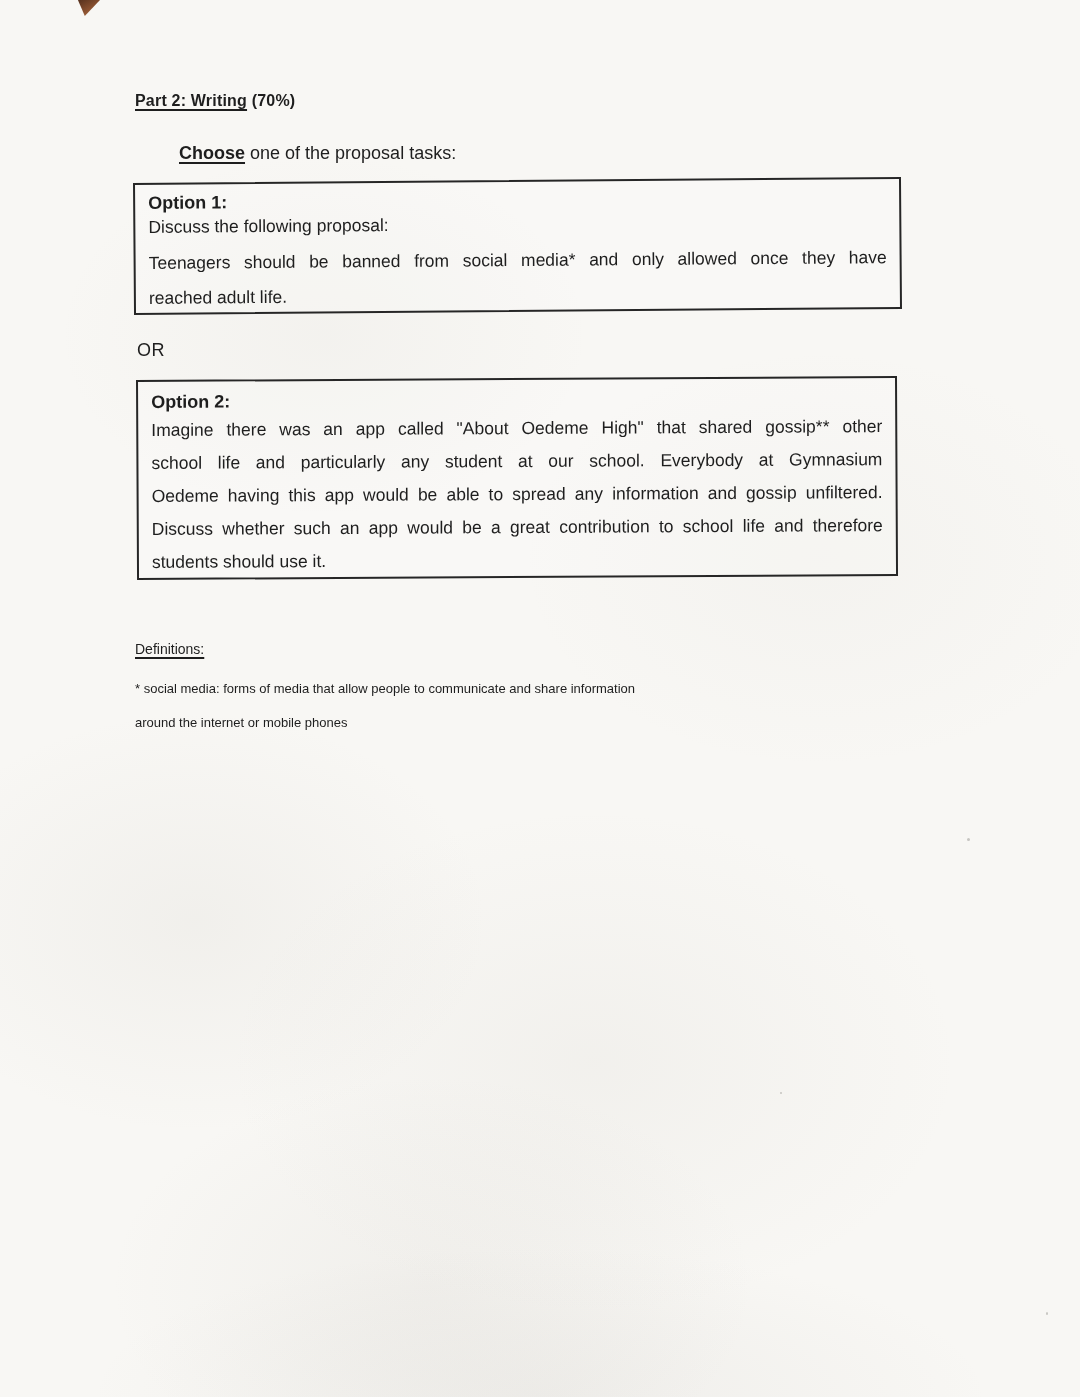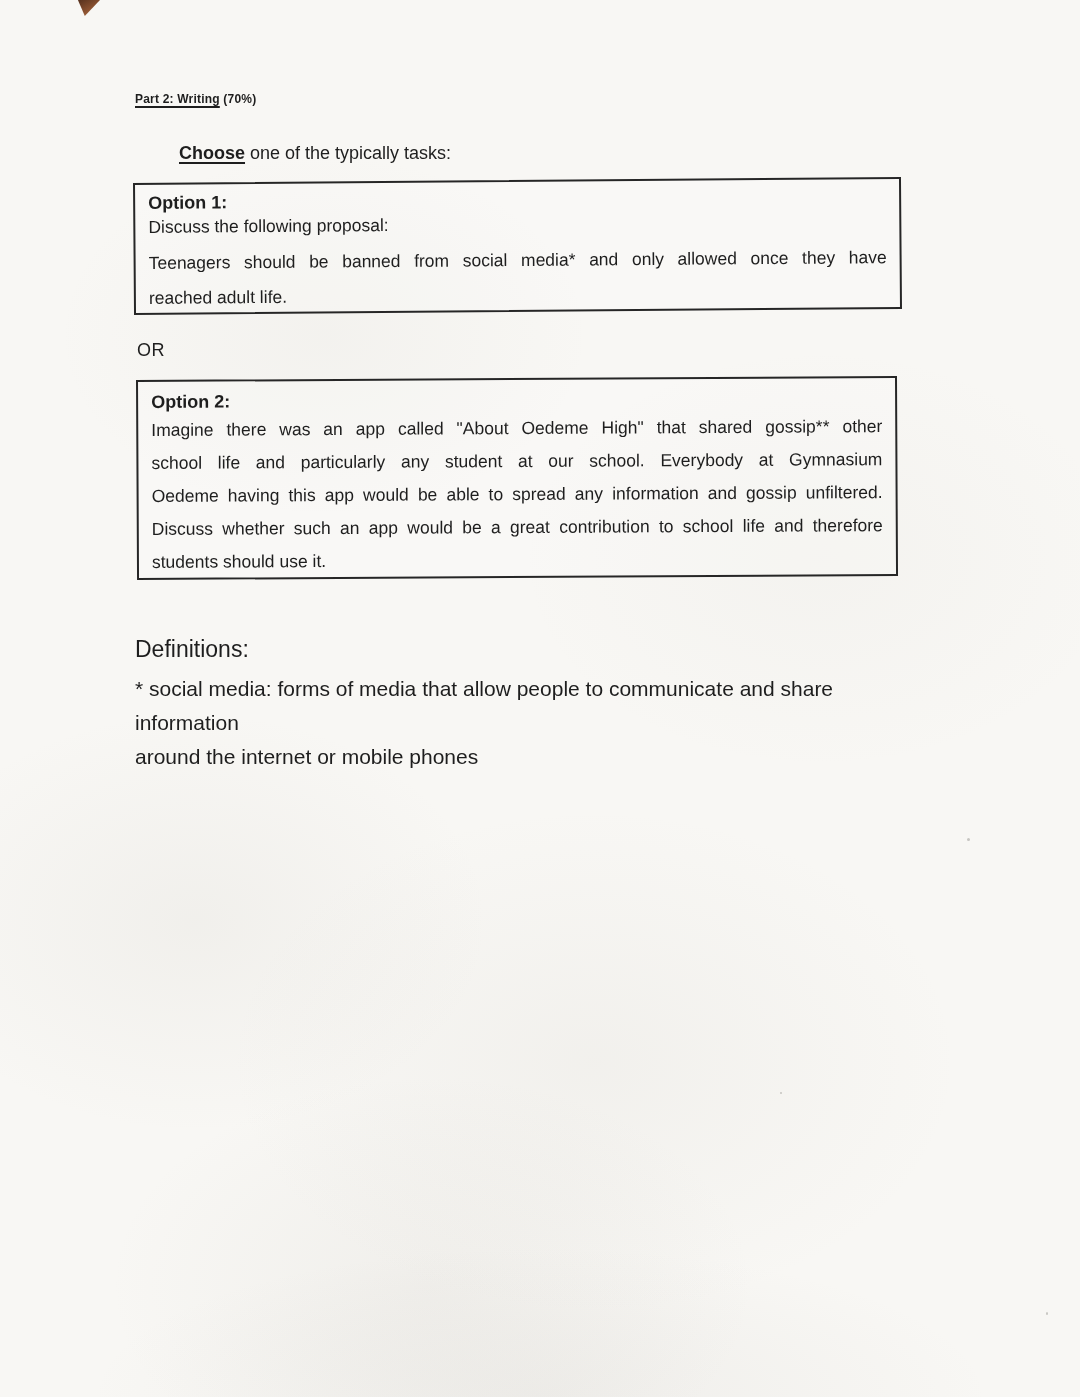--- a/index.html
+++ b/index.html
@@ -37,21 +37,21 @@
   .speck.s1 { left: 967px; top: 838px; width: 3px; height: 3px; }
   .speck.s2 { left: 780px; top: 1092px; width: 2px; height: 2px; }
   .speck.s3 { left: 1046px; top: 1312px; width: 2px; height: 3px; }
 
   .bold { font-weight: 700; margin-left: 44px; }
   .und  { text-decoration: underline; text-decoration-thickness: 2px; text-underline-offset: 3px; }
   .it   { }
 
   .title {
     position: absolute; left: 135px; top: 92px;
-    font-size: 12px; font-weight: 700; letter-spacing: 0.2px;
+    font-size: 16px; font-weight: 700; letter-spacing: 0.2px;
   }
 
   .instruction {
     position: absolute; left: 135px; top: 143px;
     font-size: 18px;
   }
 
   .box {
     position: absolute;
     border: 2px solid #262626;
@@ -85,41 +85,41 @@
 
   .or-sep {
     position: absolute; left: 137px; top: 340px;
     font-size: 18px; letter-spacing: 0.5px; text-align: center;
   }
 
   .defs {
     position: absolute; left: 135px; top: 637px; width: 762px;
   }
   .defs-heading {
-    font-size: 23px; line-height: 24px; margin-bottom: 11px;
-    text-decoration-thickness: 1.5px; text-underline-offset: 3px;
+    font-size: 14px; line-height: 24px; margin-bottom: 11px;
+    text-decoration: underline; text-decoration-thickness: 1.5px; text-underline-offset: 3px;
   }
-  .dline { font-size: 21px; line-height: 34px; }
+  .dline { font-size: 13px; line-height: 34px; }
 </style>
 </head>
 <body>
 
 <div class="page">
 
   <div class="corner-mark"></div>
   <div class="speck s1"></div>
   <div class="speck s2"></div>
   <div class="speck s3"></div>
 
   <div class="title">
     <span class="und">Part 2: Writing</span><span> (70%)</span>
   </div>
 
   <div class="instruction">
-    <span class="bold und">Choose</span><span> one of the typically tasks:</span>
+    <span class="bold und">Choose</span><span> one of the proposal tasks:</span>
   </div>
 
   <div class="box opt1">
     <div class="opt-label">Option 1:</div>
     <div class="opt-intro">Discuss the following proposal:</div>
     <div class="opt-body">
       <div class="jline">
         <span>Teenagers should be banned from </span><span class="it">social media</span><span>*</span><span> and only allowed once they have</span>
       </div>
       <div class="jline last">reached adult life.</div>

